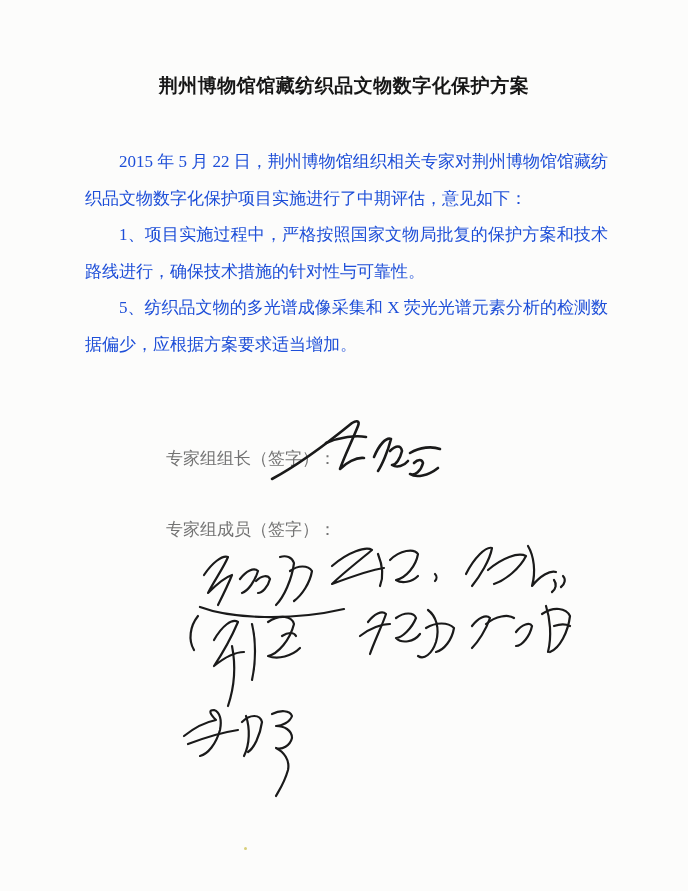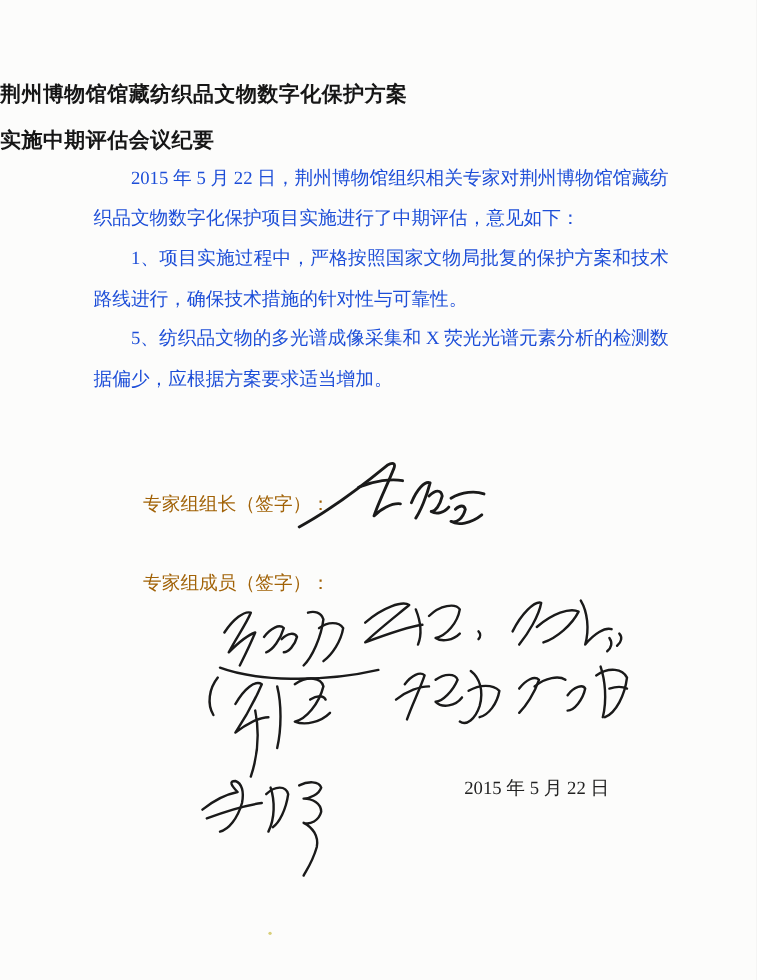--- a/index.html
+++ b/index.html
@@ -8,53 +8,52 @@
     width:688px;height:891px;
     margin:0 auto;
     background:#fcfcfb;
     color:#1f1f1f;
     font-family:"Liberation Serif","DejaVu Serif",serif;
     overflow:hidden;
   }
   .doc-title,.doc-subtitle{
     position:absolute;left:0;right:0;
     margin:0;
-    text-align:left;
+    text-align:center;
     font-family:"Liberation Sans","DejaVu Sans",sans-serif;
     font-weight:700;
     font-size:19px;
     letter-spacing:0.5px;
     color:#161616;
   }
   .doc-title{top:73px;}
   .doc-subtitle{top:115px;}
   .doc-body{
     position:absolute;top:144px;left:85px;width:523px;
     font-size:17px;line-height:36.5px;
     text-align:justify;text-justify:inter-ideograph;
     color:#1d4ed8;
   }
   .doc-body p{margin:0;text-indent:2em;}
-  .sig-label{position:absolute;font-size:17px;color:#a16207;white-space:nowrap;}
+  .sig-label{position:absolute;font-size:17px;color:#737373;white-space:nowrap;margin-left:36px;}
   .sig-label.leader{left:130px;top:447px;}
   .sig-label.members{left:130px;top:518px;}
   .doc-date{position:absolute;left:422px;top:705px;font-size:17px;white-space:nowrap;color:#222;}
   svg.sig{position:absolute;overflow:visible;}
   svg.sig path{fill:none;stroke:#1a1a1a;stroke-linecap:round;stroke-linejoin:round;}
   .w26 path{stroke-width:2.6px;}
   .w22 path{stroke-width:2.2px;}
   .speck{position:absolute;left:244px;top:847px;width:3px;height:3px;border-radius:50%;background:#d8cf7a;}
 </style>
 </head>
 <body>
 
 <div class="page">
 
   <h1 class="doc-title">荆州博物馆馆藏纺织品文物数字化保护方案</h1>
-  <h2 class="doc-subtitle">实施中期评估会议纪要</h2>
 
   <div class="doc-body">
     <p>2015 年 5 月 22 日，荆州博物馆组织相关专家对荆州博物馆馆藏纺织品文物数字化保护项目实施进行了中期评估，意见如下：</p>
     <p>1、项目实施过程中，严格按照国家文物局批复的保护方案和技术路线进行，确保技术措施的针对性与可靠性。</p>
     <p>5、纺织品文物的多光谱成像采集和 X 荧光光谱元素分析的检测数据偏少，应根据方案要求适当增加。</p>
   </div>
 
   <div class="sig-label leader">专家组组长（签字）：</div>
 
   <svg class="sig w26" style="left:268px;top:413px;" width="180" height="82" viewBox="0 0 180 82">
@@ -119,17 +118,16 @@
   </svg>
 
   <svg class="sig w22" style="left:180px;top:700px;" width="140" height="100" viewBox="0 0 140 100">
     <path d="M4,36 C14,28 26,22 36,20 C30,14 28,10 34,10 C40,12 42,20 40,30 C36,44 28,54 20,56"></path>
     <path d="M8,44 C24,38 44,32 58,30"></path>
     <path d="M66,16 C70,28 70,44 64,56"></path>
     <path d="M62,22 C70,14 80,14 82,22 C80,36 74,48 68,52"></path>
     <path d="M92,14 C100,10 110,10 112,16 C110,22 102,26 96,26 C104,26 112,30 112,38 C110,46 102,50 96,48 C104,52 110,60 108,70 C104,84 98,92 96,96"></path>
   </svg>
 
-  <div class="doc-date">2015 年 5 月 22 日</div>
 
   <div class="speck"></div>
 
 </div>
 
 </body></html>

